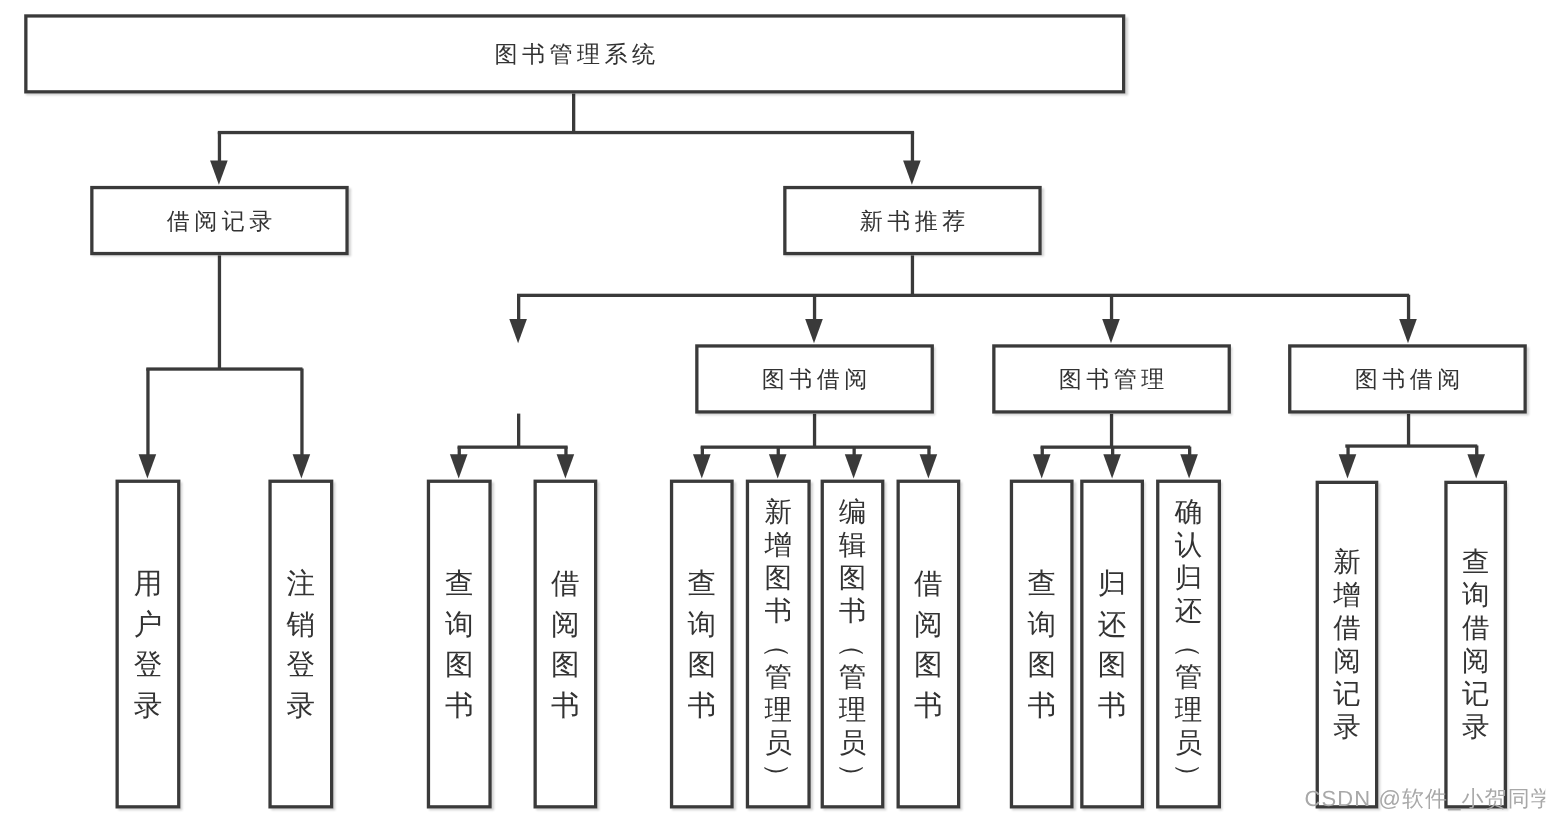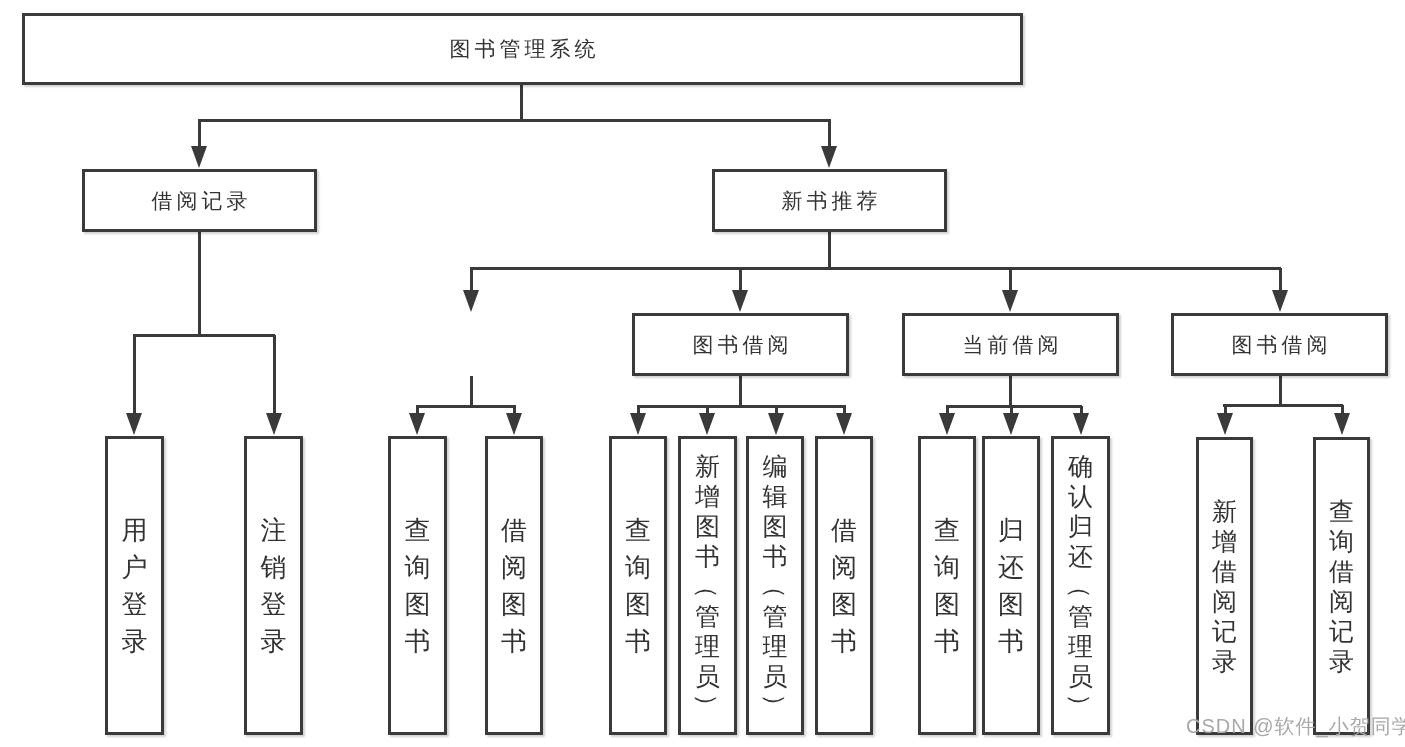--- a/index.html
+++ b/index.html
@@ -78,21 +78,21 @@
 <body>
 
 <div id="canvas">
 
   <div class="box hbox" style="left:22px;top:13px;width:1001px;height:72px">图书管理系统</div>
 
   <div class="box hbox" style="left:82px;top:169px;width:235px;height:63px">借阅记录</div>
   <div class="box hbox" style="left:712px;top:169px;width:235px;height:63px">新书推荐</div>
 
   <div class="box hbox" style="left:632px;top:313px;width:217px;height:63px">图书借阅</div>
-  <div class="box hbox" style="left:902px;top:313px;width:217px;height:63px">当前借阅</div>
+  <div class="box hbox" style="left:902px;top:313px;width:217px;height:63px">图书管理</div>
   <div class="box hbox" style="left:1171px;top:313px;width:217px;height:63px">图书借阅</div>
 
   <div class="box vbox vtext" style="left:105px;top:436px;width:59px;height:299px">
       <span class="vchar">用</span>
       <span class="vchar">户</span>
       <span class="vchar">登</span>
       <span class="vchar">录</span>
     </div>
   <div class="box vbox vtext" style="left:244px;top:436px;width:59px;height:299px">
       <span class="vchar">注</span>

